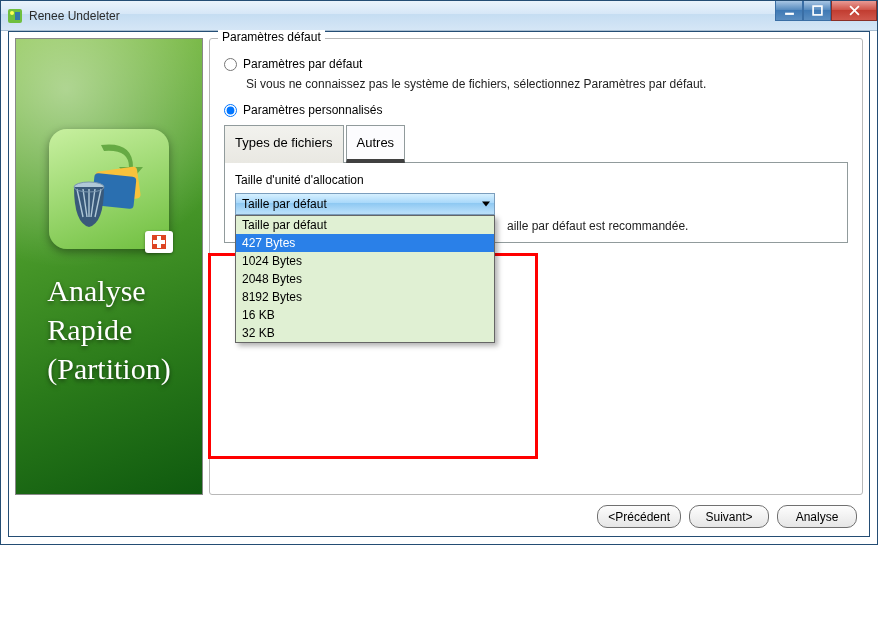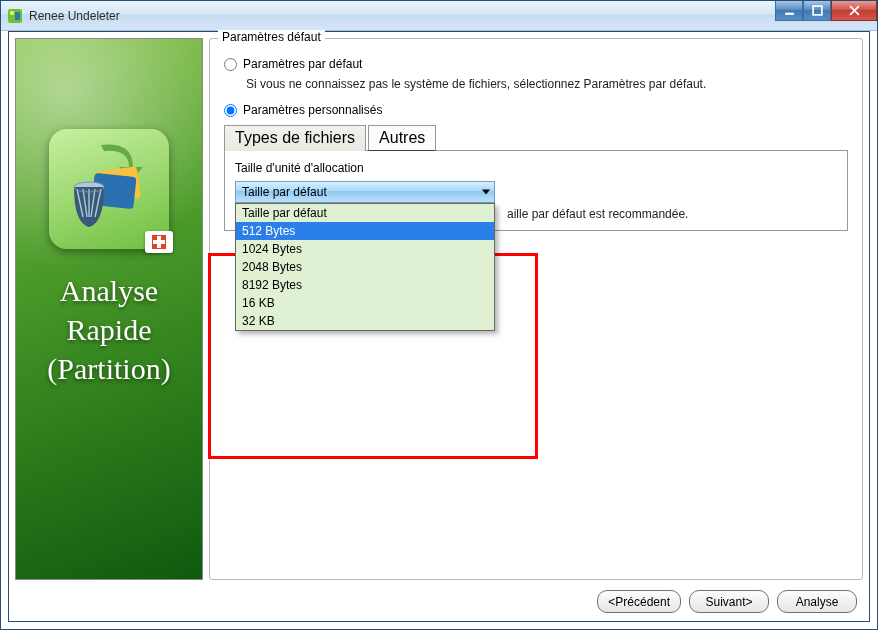--- a/index.html
+++ b/index.html
@@ -1,18 +1,18 @@
 <!DOCTYPE html>
 <html><head>
 <meta charset="utf-8">
 <style>
   * { box-sizing: border-box; }
   body { margin: 0; font-family: "Segoe UI", Tahoma, sans-serif; font-size: 12px; background: #fff; }
   
-  .window { width: 878px; height: 630px; border: 1px solid #244d74; position: relative; background: #fff; }
+  .window { width: 878px; height: 545px; border: 1px solid #244d74; position: relative; background: #fff; }
   
   
   .titlebar { height: 30px; background: linear-gradient(to bottom, #eaf3fb 0%, #d6e7f7 45%, #c5ddf2 46%, #d5e6f6 100%); border-bottom: 1px solid #a7bdd1; display: flex; align-items: center; padding-left: 6px; position: relative; }
   .titlebar .appicon { width: 16px; height: 16px; margin-right: 6px; }
   .titlebar .title { color: #2b2b2b; font-size: 12px; }
   .win-controls { position: absolute; right: 0; top: 0; display: flex; height: 20px; }
   .win-btn { width: 28px; height: 20px; border: 1px solid #3a6ea5; border-top: none; display: flex; align-items: center; justify-content: center; color: #fff; }
   .win-min, .win-max { background: linear-gradient(to bottom, #a8c6e4, #5a8dc0 45%, #3d78b4 46%, #5a8dc0); }
   .win-close { width: 46px; background: linear-gradient(to bottom, #e89a94, #d0574c 45%, #c03b2f 46%, #d0574c); border-color: #8a2f27; }
   .win-btn svg { width: 11px; height: 11px; }
@@ -27,35 +27,35 @@
   
   .sidebar { width: 188px; background: linear-gradient(160deg, #7fbf3f 0%, #4a9a2a 40%, #2a7a1a 70%, #0f5a0f 100%); border: 1px solid #888; display: flex; flex-direction: column; align-items: center; padding-top: 90px; position: relative; overflow: hidden; }
   .sidebar::before { content: ""; position: absolute; left: -40px; top: -40px; width: 300px; height: 300px; background: radial-gradient(circle at 30% 30%, rgba(255,255,255,0.45), rgba(255,255,255,0) 60%); }
   .sidebar .big-icon { width: 120px; height: 120px; background: linear-gradient(160deg, #c8f0a0, #6fbf3f); border-radius: 18px; box-shadow: 0 3px 10px rgba(0,0,0,0.4); position: relative; display: flex; align-items: center; justify-content: center; }
   .sidebar .big-icon svg { width: 100px; height: 100px; }
   .sidebar .big-icon .badge { position: absolute; right: -4px; bottom: -4px; width: 28px; height: 22px; background: #fff; border-radius: 3px; display: flex; align-items: center; justify-content: center; box-shadow: 0 1px 3px rgba(0,0,0,0.4); }
   .sidebar .big-icon .badge .cross { width: 14px; height: 14px; background: #d42; position: relative; }
   .sidebar .big-icon .badge .cross::before, .sidebar .big-icon .badge .cross::after { content: ""; position: absolute; background: #fff; }
   .sidebar .big-icon .badge .cross::before { left: 5px; top: 1px; width: 4px; height: 12px; }
   .sidebar .big-icon .badge .cross::after { left: 1px; top: 5px; width: 12px; height: 4px; }
-  .sidebar h1 { color: #fff; font-family: Georgia, "Times New Roman", serif; font-weight: normal; font-size: 30px; text-align: center; line-height: 1.3; margin: 22px 0 0; text-shadow: 0 2px 4px rgba(0,0,0,0.5); }
+  .sidebar h1 { color: #fff; font-family: Georgia, "Times New Roman", serif; font-weight: normal; font-size: 30px; text-align: left; line-height: 1.3; margin: 22px 0 0; text-shadow: 0 2px 4px rgba(0,0,0,0.5); }
   
   
   .panel { flex: 1; border: 1px solid #b8b8b8; border-radius: 3px; padding: 8px 14px 14px; position: relative; background: #fff; }
   .panel > .legend-wrap { position: absolute; top: -9px; left: 8px; background: #fff; padding: 0 4px; }
   
   .radio-row { display: flex; align-items: center; gap: 6px; margin: 10px 0 4px; }
   .radio-row input { margin: 0; }
   .radio-row label { color: #000; text-align: right; }
   .desc { margin: 0 0 10px 22px; color: #222; line-height: 1.5; }
   
   
   .tabstrip { display: flex; margin-top: 8px; border-bottom: 1px solid #919b9c; }
-  .tab { padding: 3px 10px; border: 1px solid #919b9c; border-bottom: none; background: linear-gradient(to bottom, #f2f2ee, #e9e8e2); margin-right: 2px; margin-bottom: -1px; font-size: 16px; cursor: default; }
-  .tab.active { background: #fcfcfe; border-bottom: 1px solid #404040; }
+  .tab { padding: 9px 10px; border: 1px solid #919b9c; border-bottom: none; background: linear-gradient(to bottom, #f2f2ee, #e9e8e2); margin-right: 2px; margin-bottom: -1px; font-size: 13px; cursor: default; }
+  .tab.active { background: #fcfcfe; border-bottom: 4px solid #404040; }
   .tabpage { border: 1px solid #919b9c; border-top: none; padding: 10px; min-height: 80px; }
   
   
   .red-box { position: absolute; border: 3px solid #ff0000; pointer-events: none; }
   
   
   .combo-area { position: relative; margin-top: 6px; }
   .combo { width: 260px; height: 22px; border: 1px solid #7b9ebd; background: linear-gradient(to bottom, #d6f0ff, #a8d8fa 45%, #8ec8f2 46%, #bde2fb); display: flex; align-items: center; padding: 0 6px; position: relative; cursor: default; }
   .combo .arrow { position: absolute; right: 4px; top: 50%; transform: translateY(-50%); width: 0; height: 0; border-left: 4px solid transparent; border-right: 4px solid transparent; border-top: 5px solid #000; }
   .dropdown { position: absolute; left: 0; top: 22px; width: 260px; border: 1px solid #666; background: #e0f0d3; box-shadow: 3px 3px 5px rgba(0,0,0,0.3); z-index: 10; }
@@ -146,21 +146,21 @@
           </div>
           <div class="tabpage">
             <div>Taille d'unité d'allocation</div>
             <div class="combo-area">
               <div class="combo">
                 <span>Taille par défaut</span>
                 <span class="arrow"></span>
               </div>
               <div class="dropdown" id="alloc-dropdown">
                   <div class="opt">Taille par défaut</div>
-                  <div class="opt hover">512 Bytes</div>
+                  <div class="opt hover">427 Bytes</div>
                   <div class="opt">1024 Bytes</div>
                   <div class="opt">2048 Bytes</div>
                   <div class="opt">8192 Bytes</div>
                   <div class="opt">16 KB</div>
                   <div class="opt">32 KB</div>
                 </div>
             </div>
             <div class="hint" style="position:relative; top:22px;">aille par défaut est recommandée.</div>
           </div>
 

